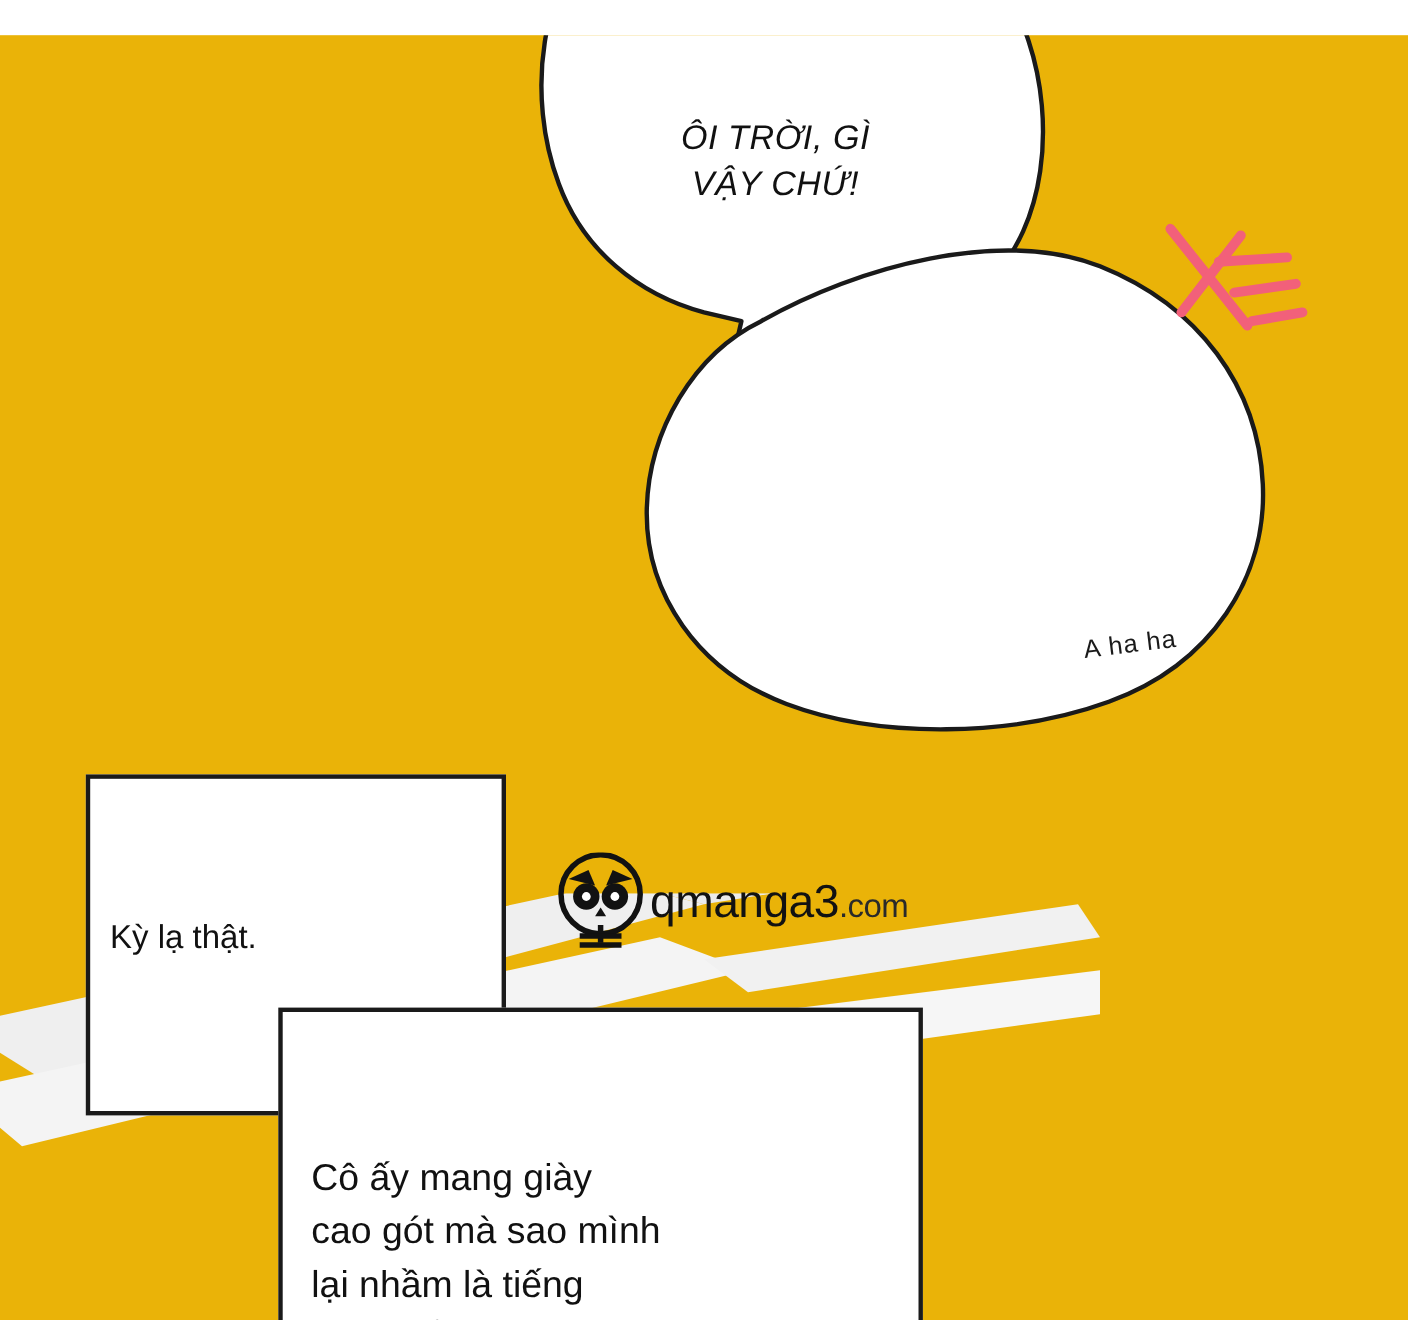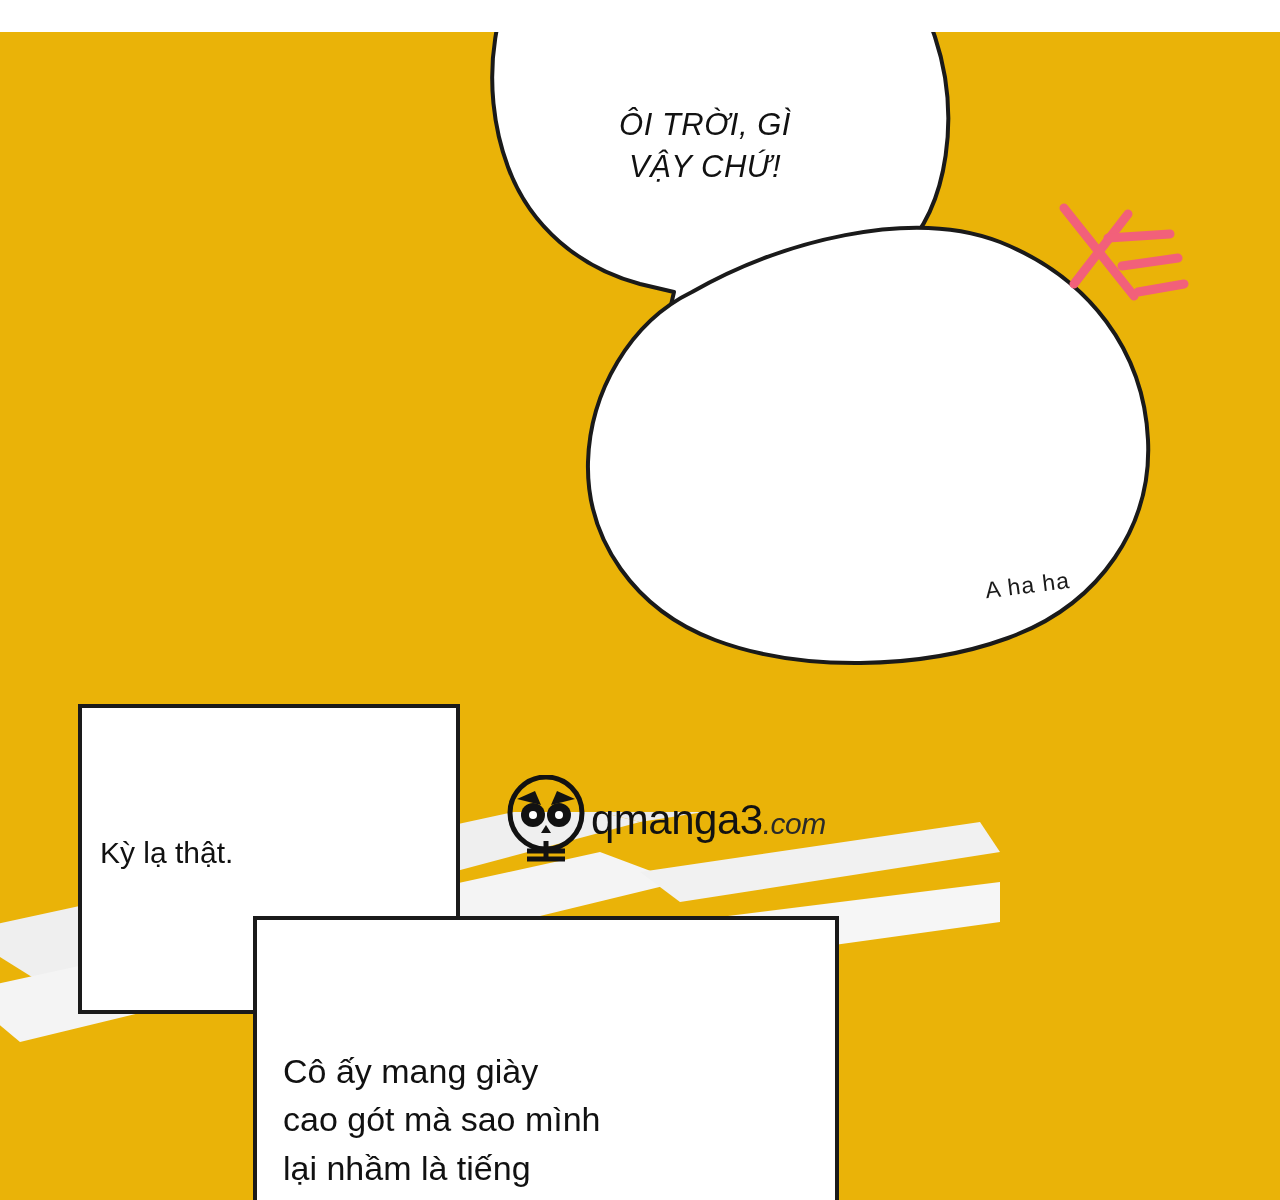--- a/index.html
+++ b/index.html
@@ -157,21 +157,20 @@
     font-size: 42px;
     color: #121212;
     letter-spacing: -0.5px;
     display: flex;
     align-items: baseline;
     justify-content: flex-end;
   }
   .wm-text .wm-dom {
     font-size: 30px;
     color: #2a2a2a;
-    font-style: italic;
   }
 </style>
 </head>
 <body>
 
 <div class="page">
 
   <div class="bg-streaks">
     <svg width="1000" height="420" viewBox="0 0 1000 420" xmlns="http://www.w3.org/2000/svg">
       <polygon points="-40,120 560,-10 640,10 40,170" fill="#efefef"></polygon>

